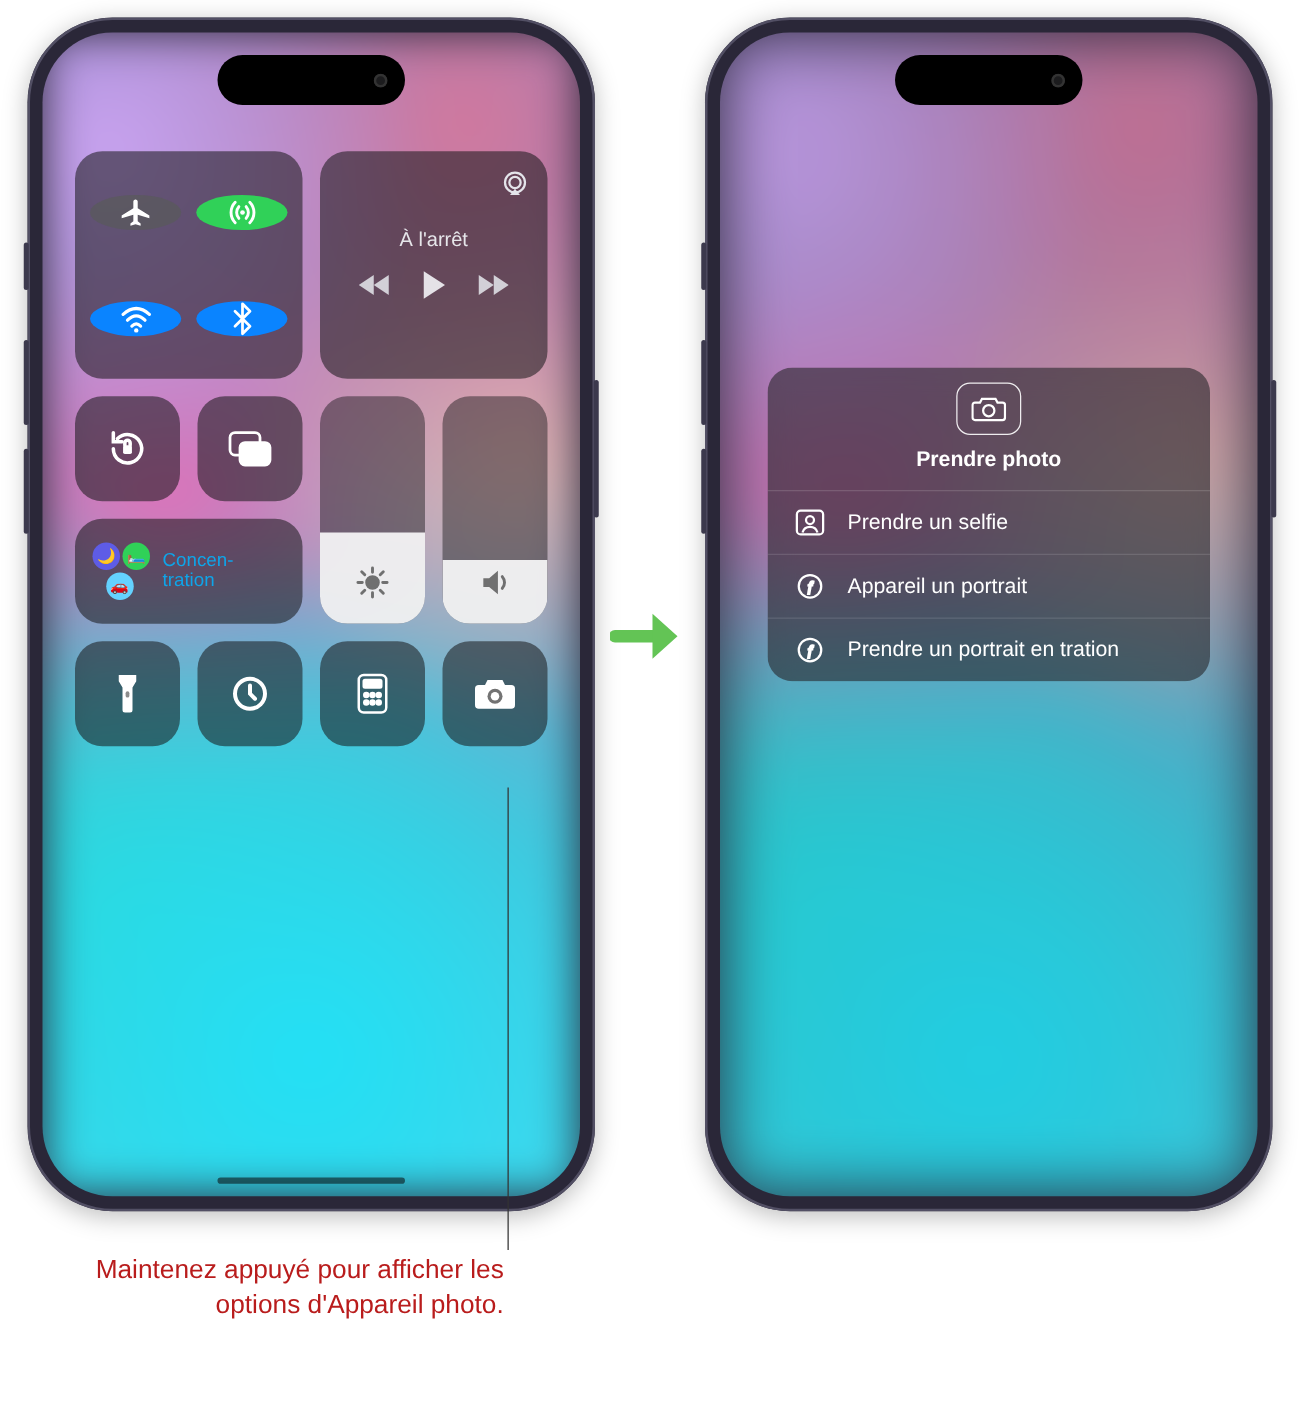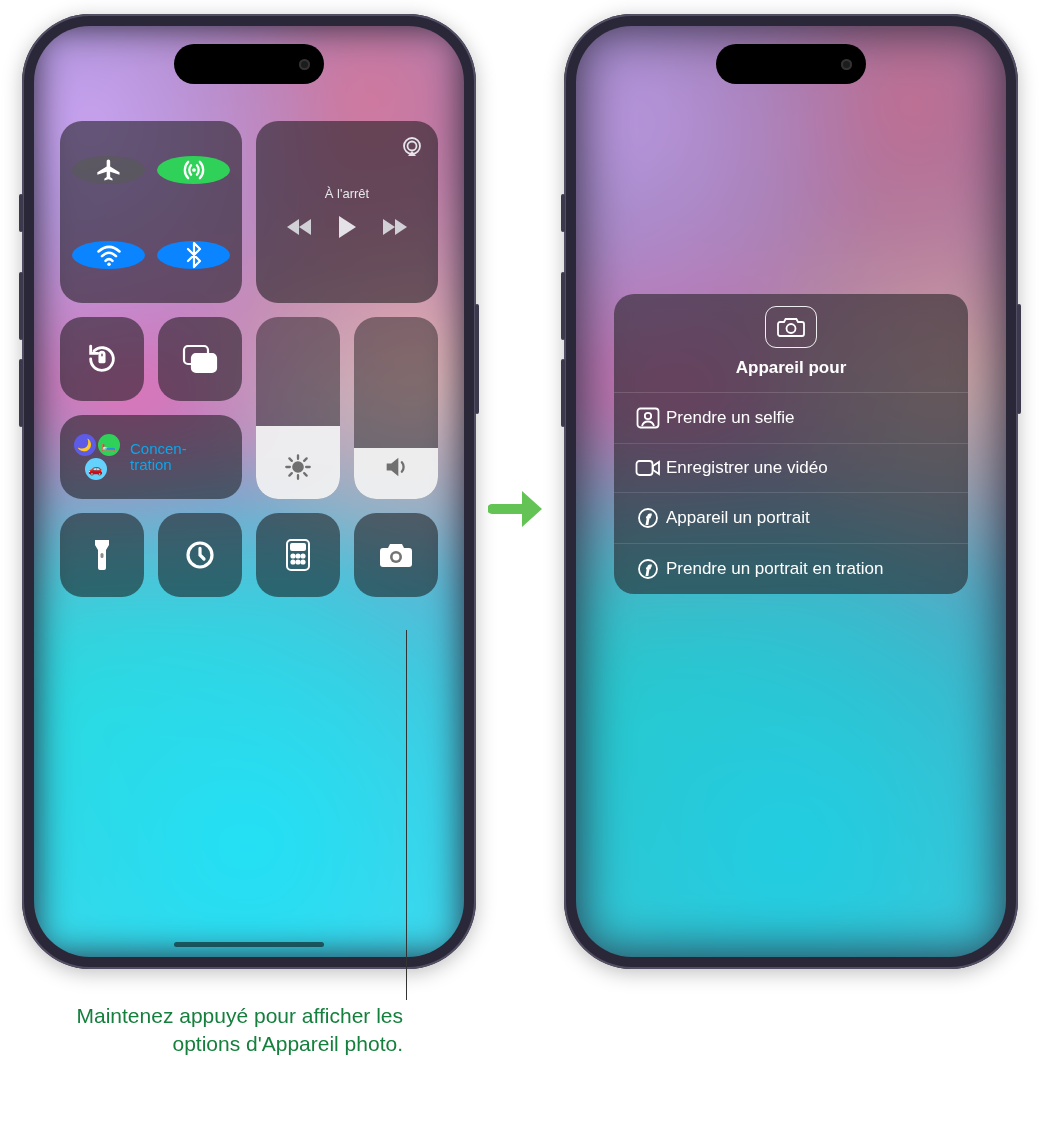--- a/index.html
+++ b/index.html
@@ -67,46 +67,46 @@
   .r2{grid-row:span 2}
 
   .conn{padding:12px;display:grid;grid-template-columns:1fr 1fr;grid-template-rows:1fr 1fr;gap:12px;box-sizing:border-box}
   .cbtn{border-radius:50%;display:flex;align-items:center;justify-content:center}
   .cbtn.dark{background:rgba(90,90,92,.75)}
   .cbtn.green{background:#30d158}
   .cbtn.blue{background:#0a84ff}
 
   .media{display:flex;flex-direction:column;align-items:center;justify-content:center;position:relative;color:#e6e6ea;gap:14px}
   .media .air{position:absolute;right:14px;top:14px}
-  .media .t{font-size:13px}
+  .media .t{font-size:16px}
   .media .ctrls{display:flex;gap:24px;align-items:center}
   .media .ctrls svg{opacity:.92}
 
   .focus{display:flex;align-items:center;gap:10px;padding:0 14px;box-sizing:border-box;justify-content:flex-start}
   .fcluster{position:relative;width:46px;height:46px;flex:0 0 auto}
   .fi{position:absolute;width:22px;height:22px;border-radius:50%;display:flex;align-items:center;justify-content:center;font-size:12px}
   .focus .lab{font-size:15px;color:#0ea5e9;line-height:1.1}
 
   .slider{position:relative;background:rgba(22,22,24,.45);border-radius:22px;overflow:hidden}
   .slider .fill{position:absolute;left:0;right:0;bottom:0;background:rgba(255,255,255,.88)}
   .slider .ic{position:absolute;left:50%;bottom:14px;transform:translateX(-50%);color:#666}
 
   
-  .callout{position:absolute;left:58px;top:1002px;width:345px;text-align:right;font-size:21px;line-height:1.35;color:#15803d}
+  .callout{position:absolute;left:58px;top:1002px;width:345px;text-align:right;font-size:21px;line-height:1.35;color:#b91c1c}
   .lead{position:absolute;left:406px;top:630px;width:1px;height:370px;background:#333}
 
   
   .arrow{position:absolute;left:488px;top:485px;color:#63c455}
 
   
   .popup{position:absolute;left:38px;right:38px;top:268px;background:rgba(35,35,38,.58);backdrop-filter:blur(10px);border-radius:20px;color:#fff;overflow:hidden}
   .popup .hdr{display:flex;flex-direction:column;align-items:center;gap:10px;padding:12px 0 14px;border-bottom:1px solid rgba(255,255,255,.14)}
   .popup .hdr .icbox{width:50px;height:40px;border:1.5px solid rgba(255,255,255,.9);border-radius:11px;display:flex;align-items:center;justify-content:center}
   .popup .hdr .t{font-size:17px;font-weight:600}
-  .popup .row{display:flex;align-items:center;gap:4px;padding:14px 20px;font-size:17px;border-bottom:1px solid rgba(255,255,255,.12)}
+  .popup .row{display:flex;align-items:center;gap:16px;padding:14px 20px;font-size:17px;border-bottom:1px solid rgba(255,255,255,.12)}
   .popup .row:last-child{border-bottom:none}
   .popup .row .ic{width:28px;display:flex;justify-content:center}
 </style>
 </head>
 <body>
 
 <div class="stage">
 
   <div class="phone left">
     <div class="btn-side b1"></div>
@@ -298,43 +298,34 @@
       <div class="notch"></div>
 
       <div class="popup">
         <div class="hdr">
           <div class="icbox">
             <svg width="28" height="22" viewBox="0 0 28 22" fill="none" stroke="#fff" stroke-width="1.8">
                 <path d="M3 6h4l1.6-3h10.8L21 6h4a2 2 0 012 2v10a2 2 0 01-2 2H3a2 2 0 01-2-2V8a2 2 0 012-2z"></path>
                 <circle cx="14" cy="12.5" r="4.5"></circle>
               </svg>
           </div>
-          <div class="t">Appareil pour</div>
+          <div class="t">Prendre photo</div>
         </div>
         <div class="row">
           <div class="ic">
               <svg width="24" height="22" viewBox="0 0 24 22" fill="none" stroke="#fff" stroke-width="1.8">
                 <rect x="1.5" y="1.5" width="21" height="19" rx="3"></rect>
                 <circle cx="12" cy="9" r="3.2"></circle>
                 <path d="M6 19c1-3.5 4-4.5 6-4.5s5 1 6 4.5"></path>
               </svg>
             </div>
           <span>Prendre un selfie</span>
         </div>
         <div class="row">
           <div class="ic">
-              <svg width="26" height="18" viewBox="0 0 26 18" fill="none" stroke="#fff" stroke-width="1.8">
-                <rect x="1.5" y="2" width="16" height="14" rx="3"></rect>
-                <path d="M18 7l6-4v12l-6-4z"></path>
-              </svg>
-            </div>
-          <span>Enregistrer une vidéo</span>
-        </div>
-        <div class="row">
-          <div class="ic">
               <svg width="22" height="22" viewBox="0 0 22 22" fill="none" stroke="#fff" stroke-width="1.8">
                 <circle cx="11" cy="11" r="9"></circle>
                 <text x="11" y="15" text-anchor="middle" font-size="11" font-style="italic" font-family="serif" fill="#fff">f</text>
               </svg>
             </div>
           <span>Appareil un portrait</span>
         </div>
         <div class="row">
           <div class="ic">
               <svg width="22" height="22" viewBox="0 0 22 22" fill="none" stroke="#fff" stroke-width="1.8">

